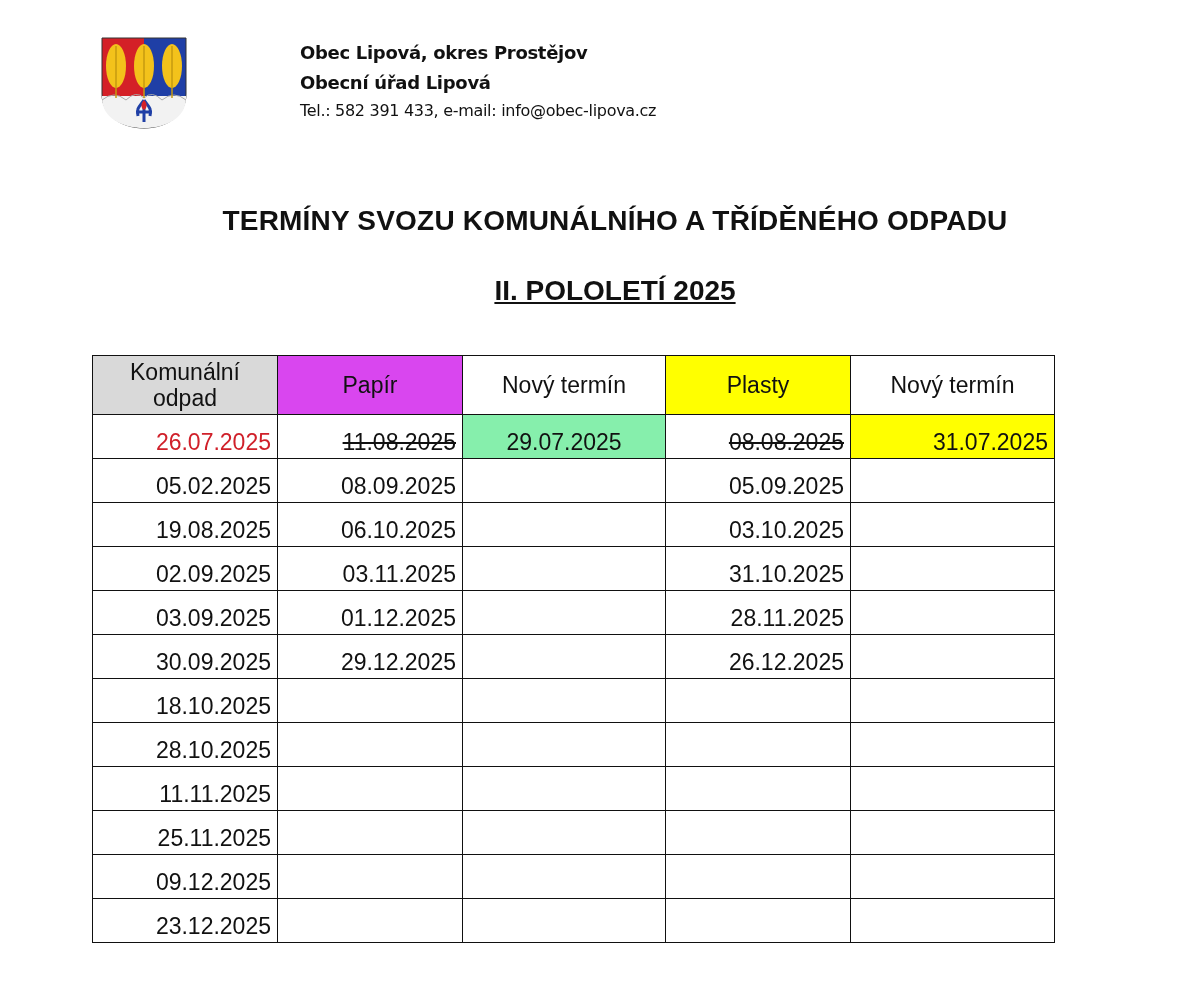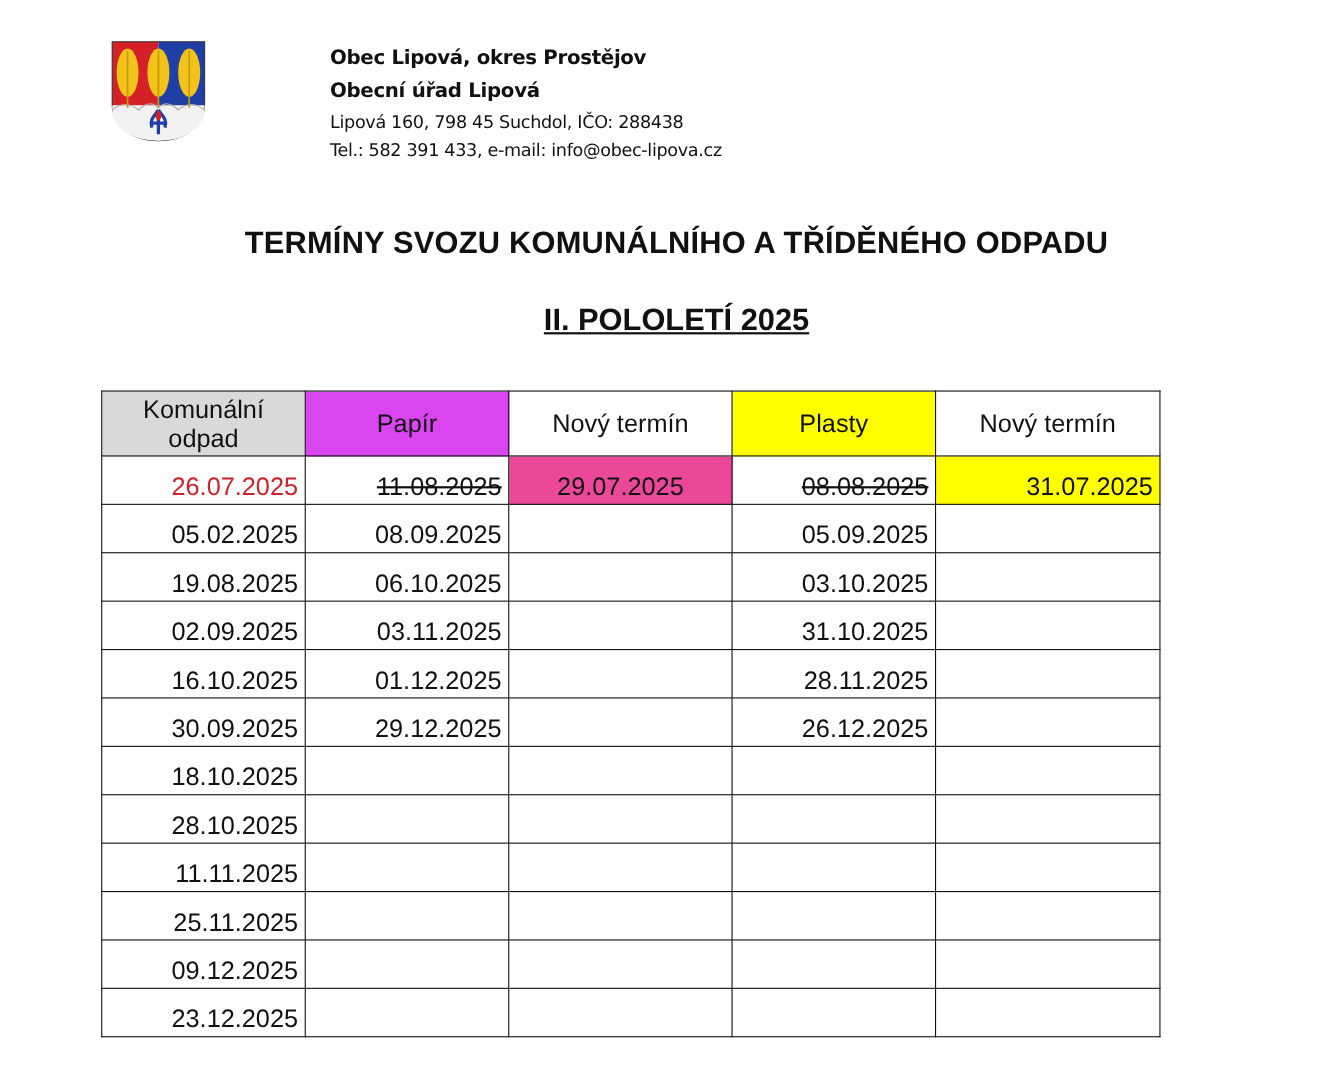--- a/index.html
+++ b/index.html
@@ -38,40 +38,39 @@
     <line x1="44" y1="10" x2="44" y2="62"></line>
     <line x1="72" y1="10" x2="72" y2="62"></line>
   </g>
   <path d="M44 64 C40 70 36 72 38 80 M44 64 C48 70 52 72 50 80 M44 64 V86 M36 76 H52" fill="none" stroke="#1f3fa6" stroke-width="3"></path>
   <path d="M44 64 C40 68 41 72 44 74 C47 72 48 68 44 64 Z" fill="#d42027"></path>
 </svg>
 
 <div class="letterhead">
   <div class="lh-name">Obec Lipová, okres Prostějov</div>
   <div class="lh-name">Obecní úřad Lipová</div>
-  <div class="lh-addr">Lipová 160, 798 45 Suchdol, IČO: 288438</div>
   <div class="lh-addr">Tel.: 582 391 433, e-mail: info@obec-lipova.cz</div>
 </div>
 
 <div class="title">TERMÍNY SVOZU KOMUNÁLNÍHO A TŘÍDĚNÉHO ODPADU</div>
 <div class="subtitle">II. POLOLETÍ 2025</div>
 
 <table class="sched">
   <tbody>
       <tr>
     <th class="c1" style="background:#d9d9d9">Komunální odpad</th>
     <th class="c2" style="background:#d946ef">Papír</th>
     <th class="c3">Nový termín</th>
     <th class="c4" style="background:#ffff00">Plasty</th>
     <th class="c5">Nový termín</th>
   </tr>
   <tr>
     <td class="red">26.07.2025</td>
     <td class="strike">11.08.2025</td>
-    <td class="center" style="background:#ec4899">29.07.2025</td>
+    <td class="center" style="background:#86efac">29.07.2025</td>
     <td class="strike">08.08.2025</td>
     <td style="background:#ffff00">31.07.2025</td>
   </tr>
   <tr>
         <td>05.02.2025</td>
         <td>08.09.2025</td>
         <td></td>
         <td>05.09.2025</td>
         <td></td>
       </tr>
@@ -83,21 +82,21 @@
         <td></td>
       </tr>
   <tr>
         <td>02.09.2025</td>
         <td>03.11.2025</td>
         <td></td>
         <td>31.10.2025</td>
         <td></td>
       </tr>
   <tr>
-        <td>16.10.2025</td>
+        <td>03.09.2025</td>
         <td>01.12.2025</td>
         <td></td>
         <td>28.11.2025</td>
         <td></td>
       </tr>
   <tr>
         <td>30.09.2025</td>
         <td>29.12.2025</td>
         <td></td>
         <td>26.12.2025</td>

